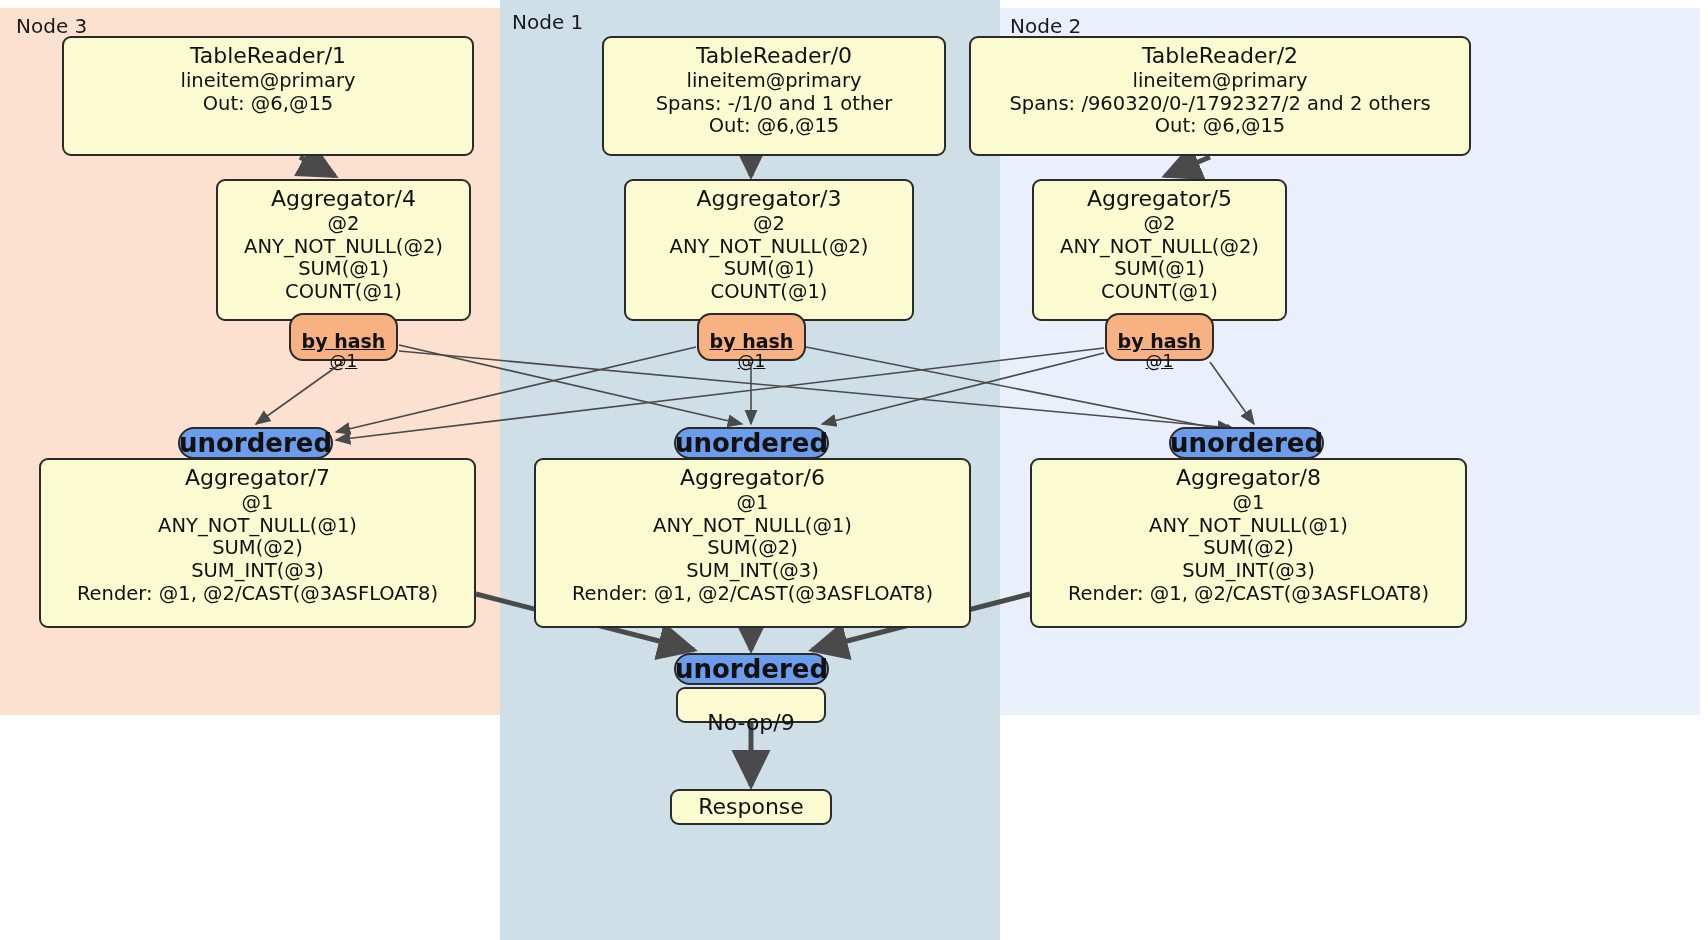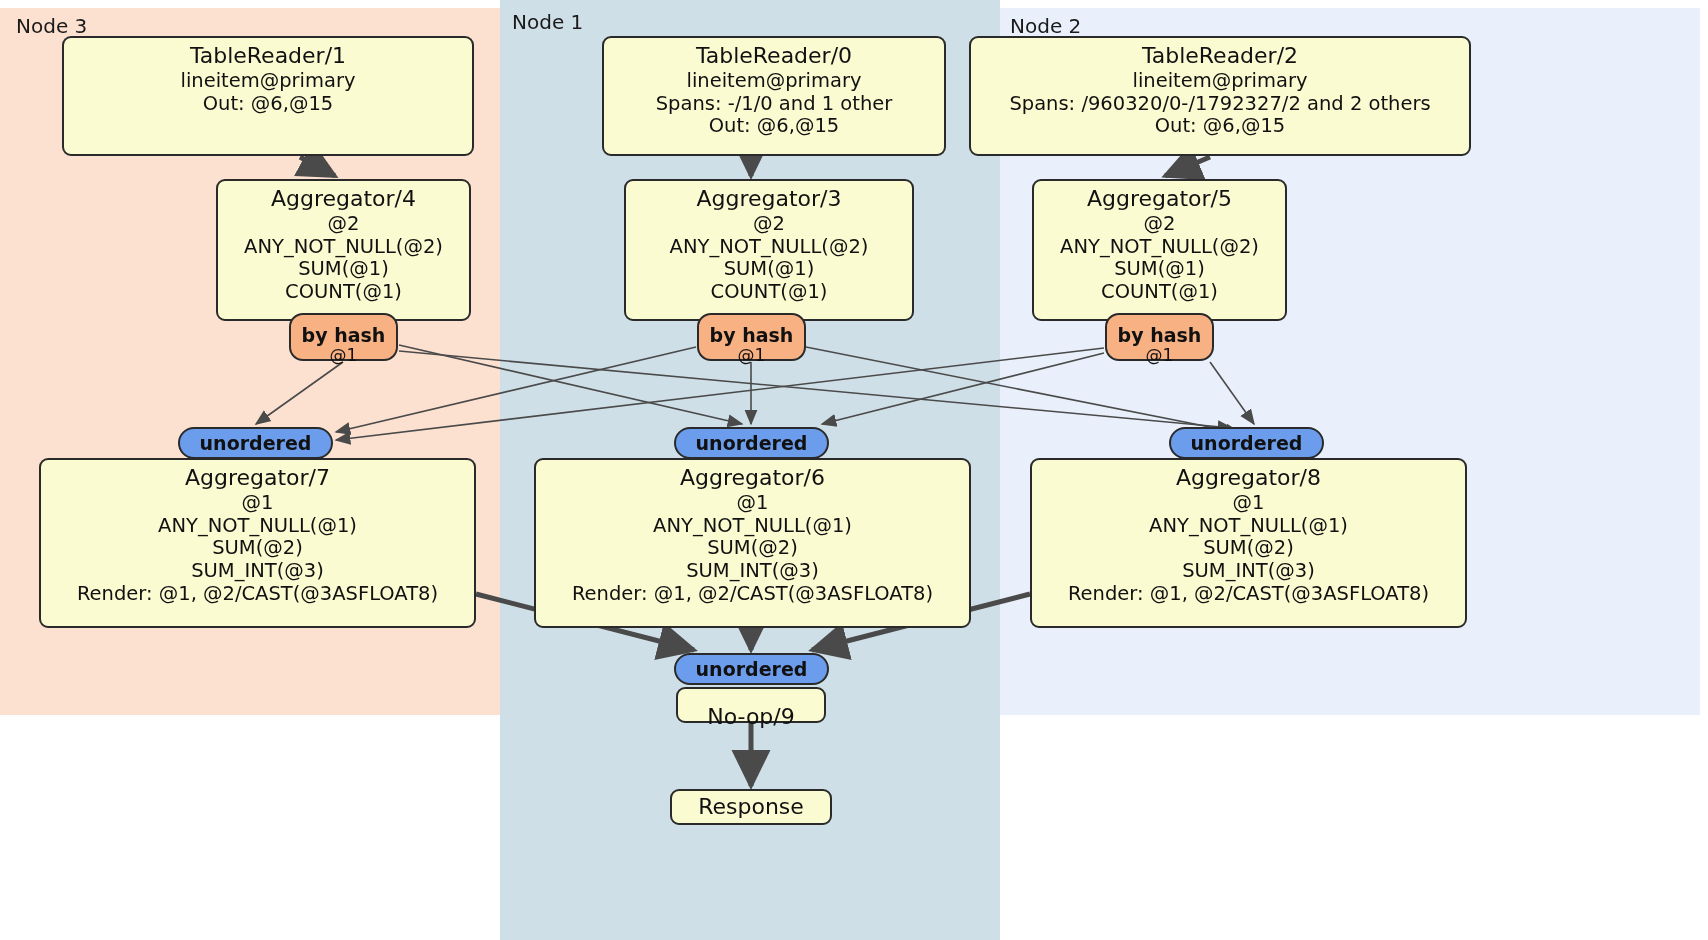--- a/index.html
+++ b/index.html
@@ -11,24 +11,24 @@
 
   svg#edges{position:absolute;left:0;top:0;width:1708px;height:940px;pointer-events:none;}
 
   .box{position:absolute;box-sizing:border-box;background:#fbfbd2;border:2px solid #2a2a2a;border-radius:9px;
        text-align:center;color:#111;font-size:19px;line-height:1.17;padding:5px 8px 6px 8px;}
   .box .title{font-weight:normal;font-size:22px;line-height:1.22;}
   .box .line{font-size:19.5px;white-space:nowrap;}
 
   .pill{position:absolute;box-sizing:border-box;border:2px solid #2a2a2a;border-radius:16px;text-align:center;
         color:#111;line-height:1.1;}
-  .pill.hash{background:#f7b183;border-radius:14px;padding-top:10px;}
+  .pill.hash{background:#f7b183;border-radius:14px;padding-top:16px;text-decoration:underline;}
   .pill.hash .t1{font-weight:bold;font-size:19px;}
   .pill.hash .t2{font-size:17px;}
-  .pill.unordered{background:#6c9ded;font-weight:bold;font-size:19px;border-radius:17px;
+  .pill.unordered{background:#6c9ded;font-weight:bold;font-size:26px;border-radius:17px;
         display:flex;align-items:center;justify-content:center;}
 </style>
 </head>
 <body>
 
 <div id="canvas">
 
   <div class="node-panel" style="left:0px;top:8px;width:500px;height:707px;background:#fce0d0;"></div>
   <div class="node-panel" style="left:500px;top:0px;width:500px;height:940px;background:#cfdfe8;"></div>
   <div class="node-panel" style="left:1000px;top:8px;width:700px;height:707px;background:#eaf0fb;"></div>
@@ -137,21 +137,21 @@
 
   <div class="box" style="left:1030px;top:458px;width:437px;height:170px;">
     <div class="title">Aggregator/8</div>
     <div class="line">@1</div>
     <div class="line">ANY_NOT_NULL(@1)</div>
     <div class="line">SUM(@2)</div>
     <div class="line">SUM_INT(@3)</div>
     <div class="line">Render: @1, @2/CAST(@3ASFLOAT8)</div>
   </div>
 
-  <div class="box" style="left:676px;top:687px;width:150px;height:36px;padding-top:15px;">
+  <div class="box" style="left:676px;top:687px;width:150px;height:36px;padding-top:21px;">
     <div class="title">No-op/9</div>
   </div>
 
   <div class="box" style="left:670px;top:789px;width:162px;height:36px;padding-top:3px;">
     <div class="title">Response</div>
   </div>
 
   <div class="pill hash" style="left:289px;top:313px;width:109px;height:48px;">
     <div class="t1">by hash</div>
     <div class="t2">@1</div>

